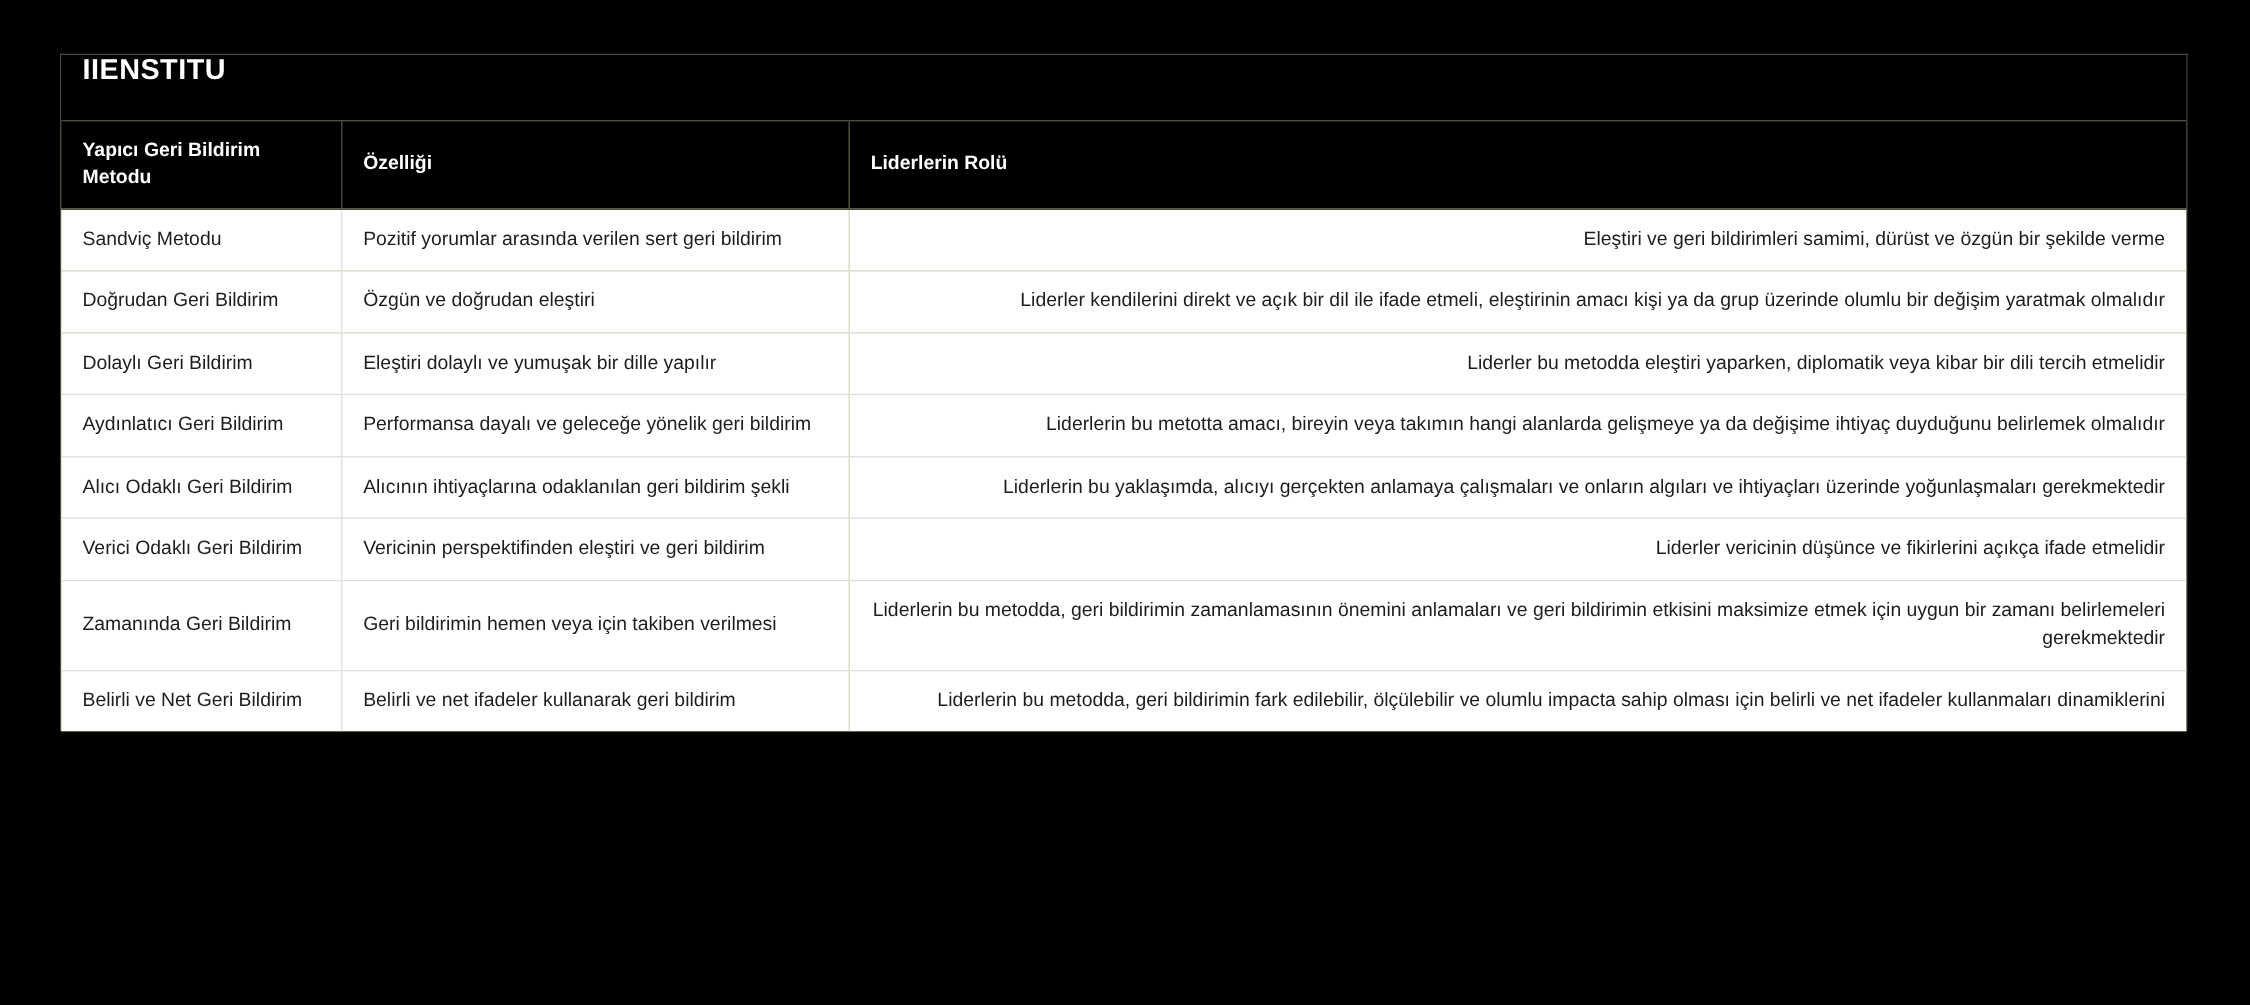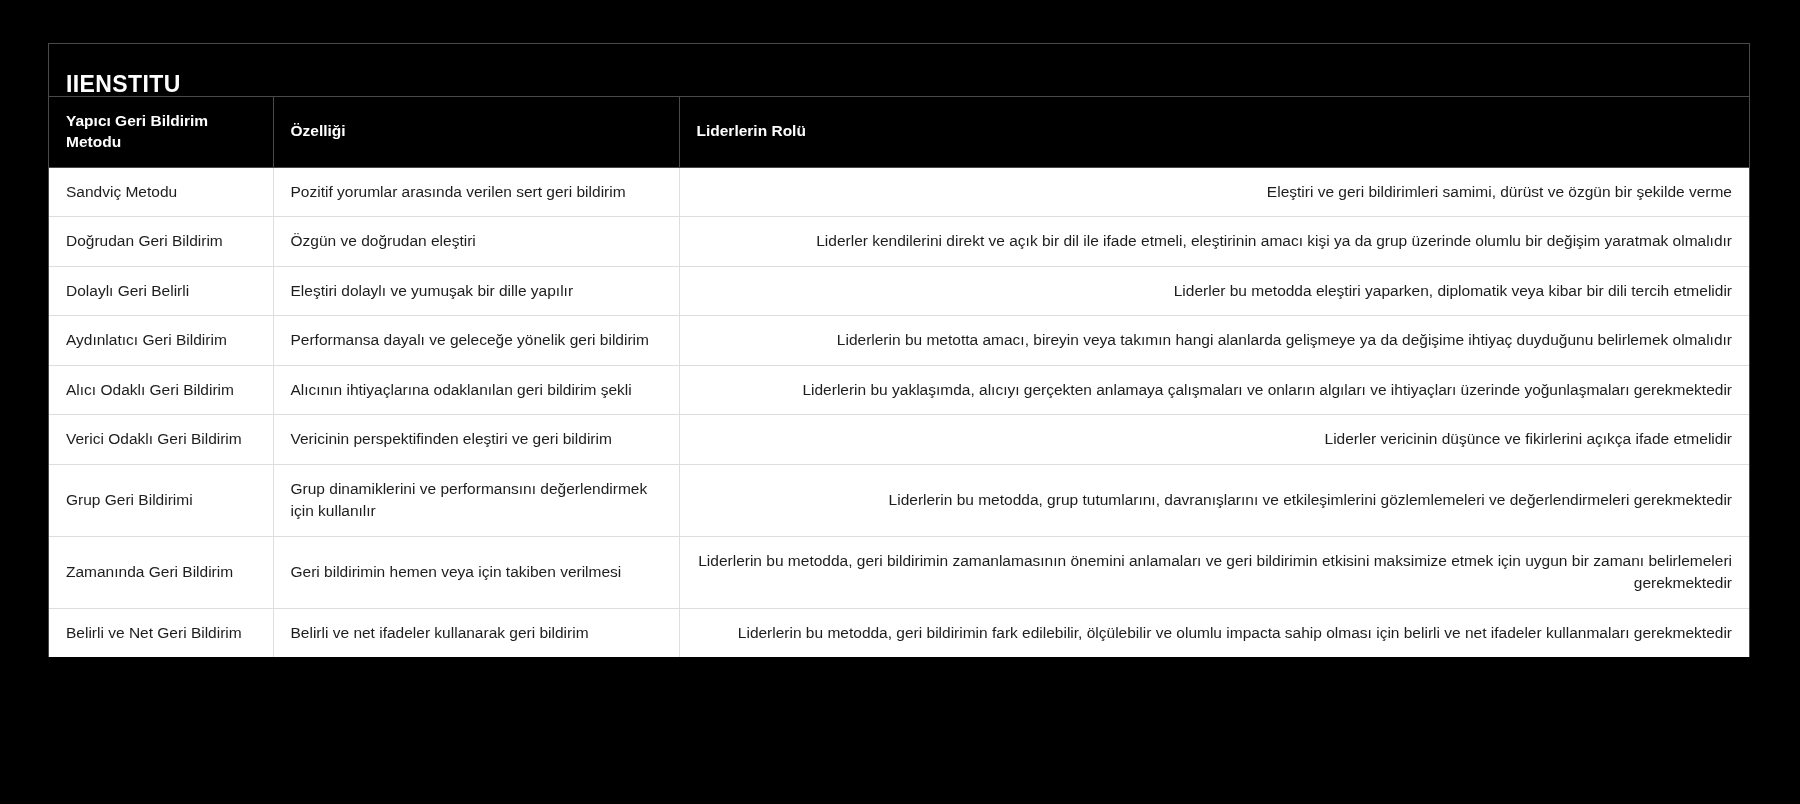--- a/index.html
+++ b/index.html
@@ -32,21 +32,21 @@
     background: #000000;
     border: 1px solid #4a4a4a;
     border-bottom: none;
     box-sizing: border-box;
   }
 
   .brand-bar {
     height: 53px;
     background: #000000;
     display: flex;
-    align-items: flex-end;
+    align-items: flex-start;
     padding: 0 0 0 17px;
     border-bottom: 1px solid #4a4a4a;
     box-sizing: border-box;
   }
   .brand-title {
     color: #ffffff;
     font-size: 23px;
     font-weight: 700;
     letter-spacing: 0.4px;
     line-height: 1;
@@ -130,52 +130,47 @@
           <td class="cell-method">Sandviç Metodu</td>
           <td class="cell-feature">Pozitif yorumlar arasında verilen sert geri bildirim</td>
           <td class="cell-role">Eleştiri ve geri bildirimleri samimi, dürüst ve özgün bir şekilde verme</td>
         </tr>
         <tr>
           <td class="cell-method">Doğrudan Geri Bildirim</td>
           <td class="cell-feature">Özgün ve doğrudan eleştiri</td>
           <td class="cell-role">Liderler kendilerini direkt ve açık bir dil ile ifade etmeli, eleştirinin amacı kişi ya da grup üzerinde olumlu bir değişim yaratmak olmalıdır</td>
         </tr>
         <tr>
-          <td class="cell-method">Dolaylı Geri Belirli</td>
+          <td class="cell-method">Dolaylı Geri Bildirim</td>
           <td class="cell-feature">Eleştiri dolaylı ve yumuşak bir dille yapılır</td>
           <td class="cell-role">Liderler bu metodda eleştiri yaparken, diplomatik veya kibar bir dili tercih etmelidir</td>
         </tr>
         <tr>
           <td class="cell-method">Aydınlatıcı Geri Bildirim</td>
           <td class="cell-feature">Performansa dayalı ve geleceğe yönelik geri bildirim</td>
           <td class="cell-role">Liderlerin bu metotta amacı, bireyin veya takımın hangi alanlarda gelişmeye ya da değişime ihtiyaç duyduğunu belirlemek olmalıdır</td>
         </tr>
         <tr>
           <td class="cell-method">Alıcı Odaklı Geri Bildirim</td>
           <td class="cell-feature">Alıcının ihtiyaçlarına odaklanılan geri bildirim şekli</td>
           <td class="cell-role">Liderlerin bu yaklaşımda, alıcıyı gerçekten anlamaya çalışmaları ve onların algıları ve ihtiyaçları üzerinde yoğunlaşmaları gerekmektedir</td>
         </tr>
         <tr>
           <td class="cell-method">Verici Odaklı Geri Bildirim</td>
           <td class="cell-feature">Vericinin perspektifinden eleştiri ve geri bildirim</td>
           <td class="cell-role">Liderler vericinin düşünce ve fikirlerini açıkça ifade etmelidir</td>
         </tr>
         <tr>
-          <td class="cell-method">Grup Geri Bildirimi</td>
-          <td class="cell-feature">Grup dinamiklerini ve performansını değerlendirmek için kullanılır</td>
-          <td class="cell-role">Liderlerin bu metodda, grup tutumlarını, davranışlarını ve etkileşimlerini gözlemlemeleri ve değerlendirmeleri gerekmektedir</td>
-        </tr>
-        <tr>
           <td class="cell-method">Zamanında Geri Bildirim</td>
           <td class="cell-feature">Geri bildirimin hemen veya için takiben verilmesi</td>
           <td class="cell-role">Liderlerin bu metodda, geri bildirimin zamanlamasının önemini anlamaları ve geri bildirimin etkisini maksimize etmek için uygun bir zamanı belirlemeleri gerekmektedir</td>
         </tr>
         <tr>
           <td class="cell-method">Belirli ve Net Geri Bildirim</td>
           <td class="cell-feature">Belirli ve net ifadeler kullanarak geri bildirim</td>
-          <td class="cell-role">Liderlerin bu metodda, geri bildirimin fark edilebilir, ölçülebilir ve olumlu impacta sahip olması için belirli ve net ifadeler kullanmaları gerekmektedir</td>
+          <td class="cell-role">Liderlerin bu metodda, geri bildirimin fark edilebilir, ölçülebilir ve olumlu impacta sahip olması için belirli ve net ifadeler kullanmaları dinamiklerini</td>
         </tr>
       </tbody>
     </table>
 
   </div>
 
 </div>
 
 </body></html>

